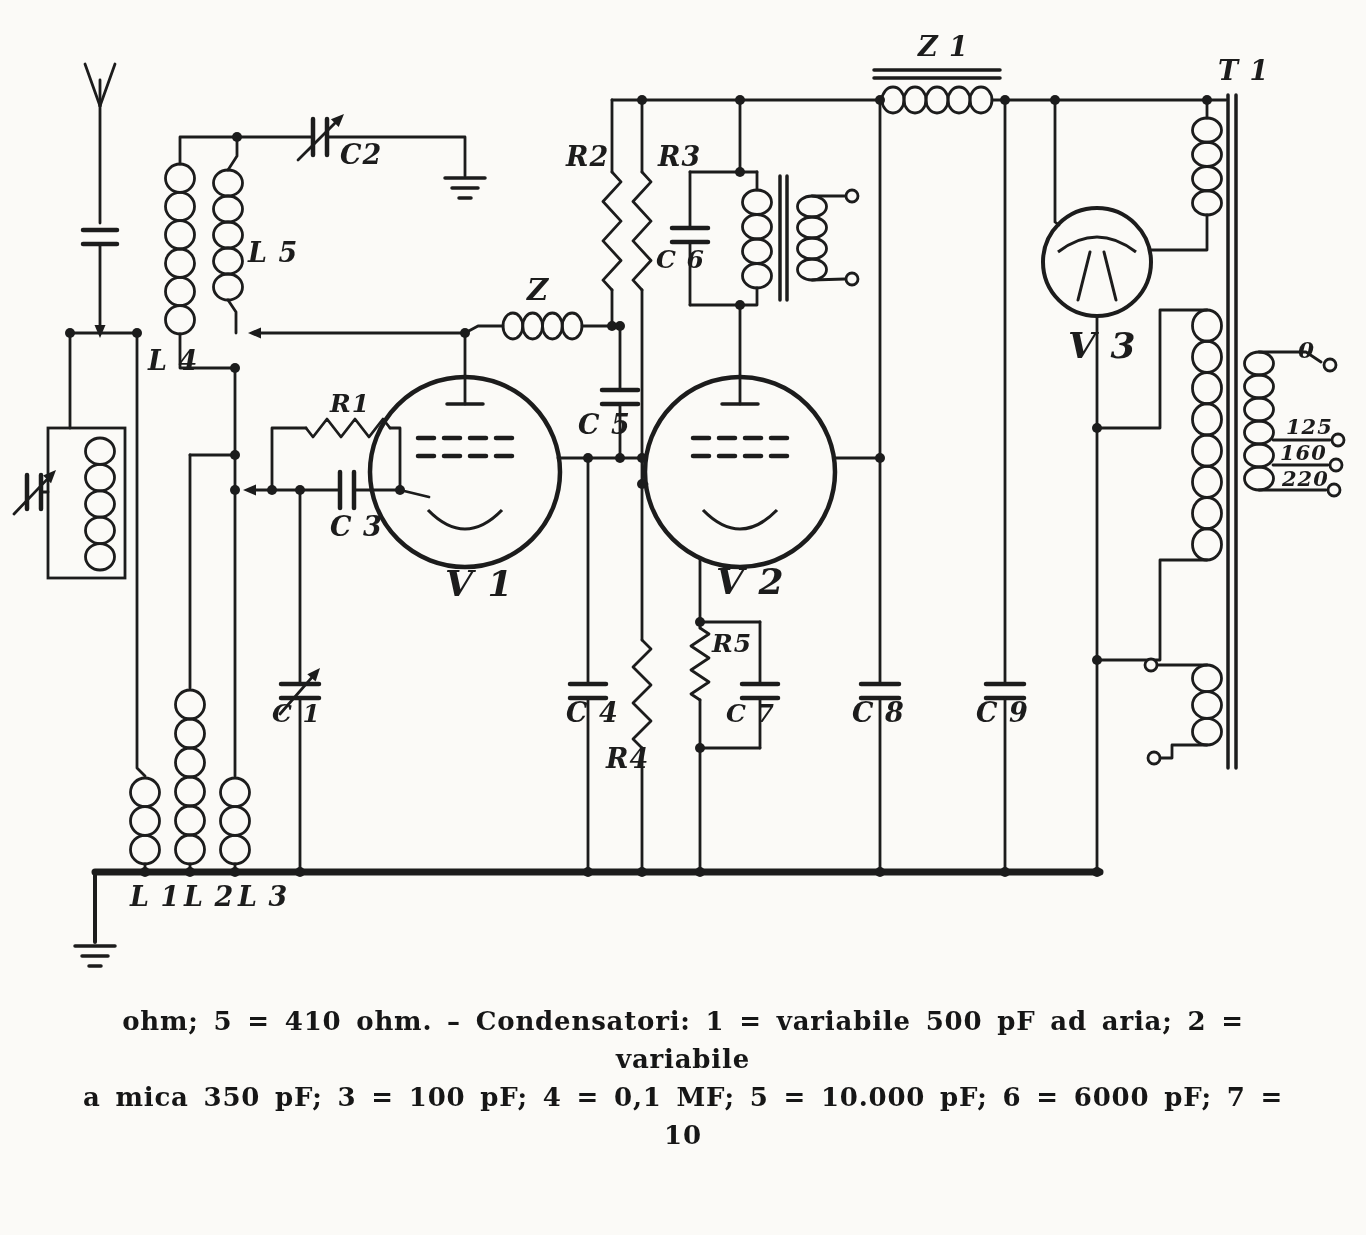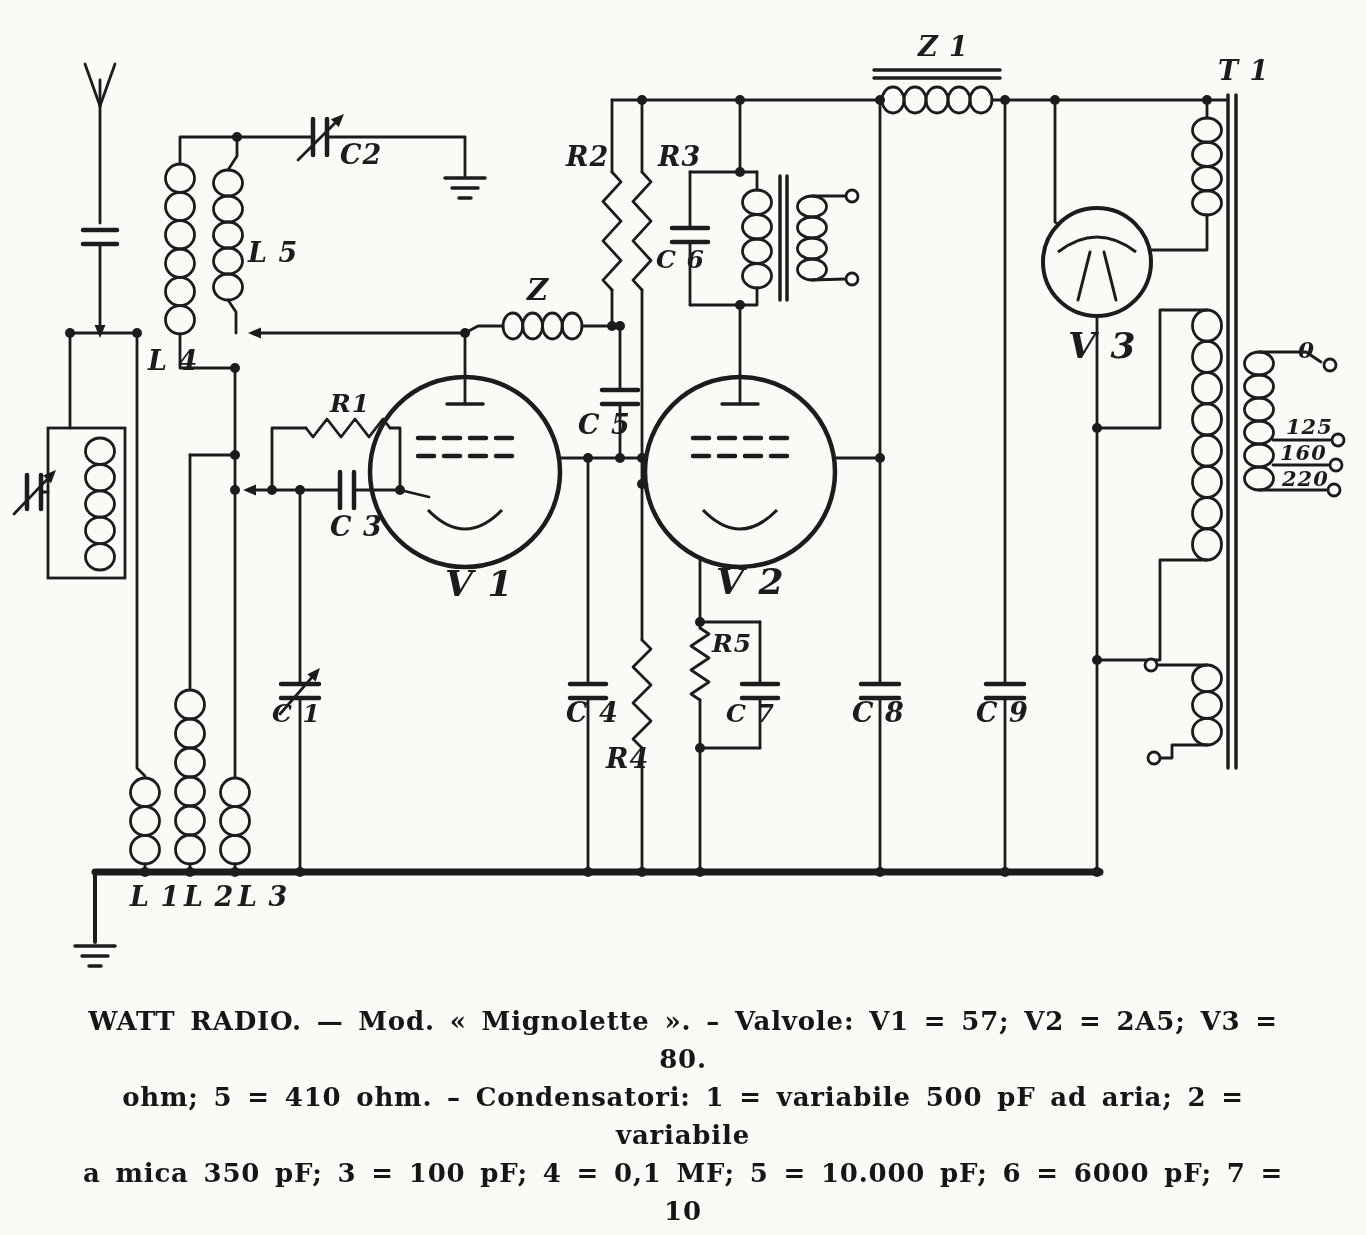--- a/index.html
+++ b/index.html
@@ -408,17 +408,16 @@
     <text x="130" y="906" fill="#1c1c1c" style="font: italic bold 27px &quot;DejaVu Serif&quot;, serif; letter-spacing:1px;">L 1</text>
     <text x="184" y="906" fill="#1c1c1c" style="font: italic bold 27px &quot;DejaVu Serif&quot;, serif; letter-spacing:1px;">L 2</text>
     <text x="238" y="906" fill="#1c1c1c" style="font: italic bold 27px &quot;DejaVu Serif&quot;, serif; letter-spacing:1px;">L 3</text>
     <text x="1298" y="358" fill="#1c1c1c" style="font: italic bold 23px &quot;DejaVu Serif&quot;, serif; letter-spacing:1px;">0</text>
     <text x="1286" y="434" fill="#1c1c1c" style="font: italic bold 21px &quot;DejaVu Serif&quot;, serif; letter-spacing:1px;">125</text>
     <text x="1280" y="460" fill="#1c1c1c" style="font: italic bold 21px &quot;DejaVu Serif&quot;, serif; letter-spacing:1px;">160</text>
     <text x="1282" y="486" fill="#1c1c1c" style="font: italic bold 21px &quot;DejaVu Serif&quot;, serif; letter-spacing:1px;">220</text>
   </svg>
 
 <div class="caption">
-  <div>WATT RADIO. — Mod. « Mignolette ». – Valvole: V1 = 57; V2 = 2A5; V3 = 80.</div>
   <div>ohm; 5 = 410 ohm. – Condensatori: 1 = variabile 500 pF ad aria; 2 = variabile</div>
   <div>a mica 350 pF; 3 = 100 pF; 4 = 0,1 MF; 5 = 10.000 pF; 6 = 6000 pF; 7 = 10</div>
 
 </div>
 
 </body></html>

